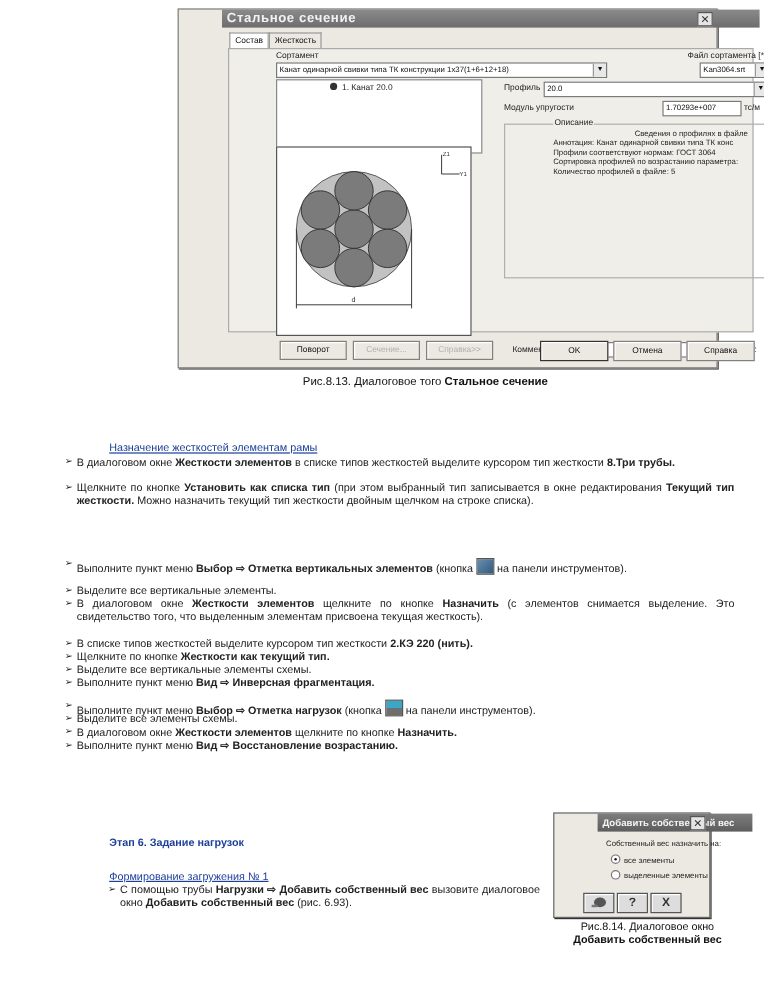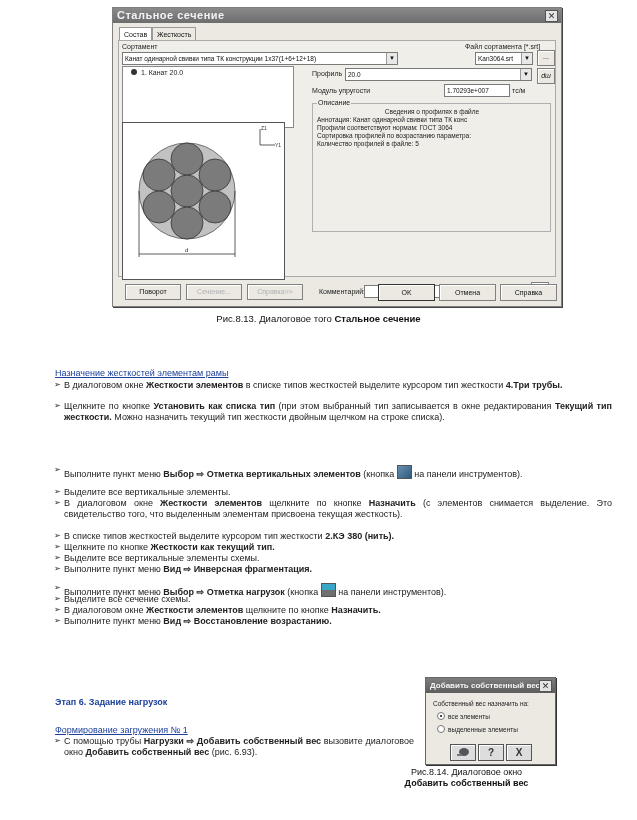--- a/index.html
+++ b/index.html
@@ -1,17 +1,17 @@
 <!DOCTYPE html>
 <html><head>
 <meta charset="utf-8">
 <style>
   html,body{margin:0;padding:0;background:#fff;}
   body{width:637px;height:820px;position:relative;overflow:hidden;font-family:"Liberation Sans",sans-serif;color:#111;}
-  .abs{position:absolute;}
+  .abs{position:absolute;margin-left:36px;}
   
   .dlg{left:112px;top:7px;width:448px;height:298px;background:#ece9e3;border:1px solid #7f7f7f;box-shadow:1px 1px 0 #444;}
   .dlg-title{left:0;top:0;width:448px;height:15px;background:linear-gradient(#8a8a8a,#6d6d6d);color:#f2f2f2;font-size:11px;font-weight:bold;letter-spacing:0.5px;line-height:15px;text-indent:4px;}
   .close-btn{right:3px;top:2px;width:11px;height:10px;background:#e4e4e4;border:1px solid #555;font-size:9px;line-height:10px;text-align:center;color:#333;}
   .tabs{left:6px;top:19px;height:14px;font-size:7px;}
   .tab{position:absolute;top:0;height:13px;line-height:13px;padding:0 4px;border:1px solid #999;border-bottom:none;background:#ece9e3;}
   .tab.active{background:#fff;}
   .panel{left:5px;top:32px;width:436px;height:235px;border:1px solid #aaa;background:#f0eee9;}
   .lbl{font-size:7px;color:#222;white-space:nowrap;}
   .combo{background:#fff;border:1px solid #7a7a7a;font-size:6.5px;line-height:11px;height:11px;padding-left:2px;white-space:nowrap;overflow:hidden;}
@@ -132,31 +132,31 @@
   <div class="abs btn" style="left:387px;top:276px;width:55px;height:15px;line-height:15px;">Справка</div>
 </div>
 
 <div class="abs caption" style="top:313px;">
   <span>Рис.8.13. Диалоговое того </span><b>Стальное сечение</b>
 </div>
 
 <div class="abs heading-link" style="left:55px;top:368px;">Назначение жесткостей элементам рамы</div>
 
 <div class="doc-text" id="steps">
-    <div class="li" style="top: 380px;"><span class="bullet">➢</span><span>В диалоговом окне </span><b>Жесткости элементов</b><span> в списке типов жесткостей выделите курсором тип жесткости </span><b>4.Три трубы.</b></div>
+    <div class="li" style="top: 380px;"><span class="bullet">➢</span><span>В диалоговом окне </span><b>Жесткости элементов</b><span> в списке типов жесткостей выделите курсором тип жесткости </span><b>8.Три трубы.</b></div>
     <div class="li" style="top: 401px;"><span class="bullet">➢</span><span>Щелкните по кнопке </span><b>Установить как списка тип</b><span> (при этом выбранный тип записывается в окне редактирования </span><b>Текущий тип жесткости.</b><span> Можно назначить текущий тип жесткости двойным щелчком на строке списка).</span></div>
     <div class="li" style="top: 465px;"><span class="bullet">➢</span><span>Выполните пункт меню </span><b>Выбор ⇨ Отметка вертикальных элементов</b><span> (кнопка </span><span class="tbicon" style="background: linear-gradient(135deg, rgb(106, 143, 176), rgb(47, 90, 125));"></span><span> на панели инструментов).</span></div>
     <div class="li" style="top: 487px;"><span class="bullet">➢</span><span>Выделите все вертикальные элементы.</span></div>
     <div class="li" style="top: 498px;"><span class="bullet">➢</span><span>В диалоговом окне </span><b>Жесткости элементов</b><span> щелкните по кнопке </span><b>Назначить</b><span> (с элементов снимается выделение. Это свидетельство того, что выделенным элементам присвоена текущая жесткость).</span></div>
-    <div class="li" style="top: 531px;"><span class="bullet">➢</span><span>В списке типов жесткостей выделите курсором тип жесткости </span><b>2.КЭ 380 (нить).</b></div>
+    <div class="li" style="top: 531px;"><span class="bullet">➢</span><span>В списке типов жесткостей выделите курсором тип жесткости </span><b>2.КЭ 220 (нить).</b></div>
     <div class="li" style="top: 542px;"><span class="bullet">➢</span><span>Щелкните по кнопке </span><b>Жесткости как текущий тип.</b></div>
     <div class="li" style="top: 553px;"><span class="bullet">➢</span><span>Выделите все вертикальные элементы схемы.</span></div>
     <div class="li" style="top: 564px;"><span class="bullet">➢</span><span>Выполните пункт меню </span><b>Вид ⇨ Инверсная фрагментация.</b></div>
     <div class="li" style="top: 583px;"><span class="bullet">➢</span><span>Выполните пункт меню </span><b>Выбор ⇨ Отметка нагрузок</b><span> (кнопка </span><span class="tbicon" style="background: linear-gradient(rgb(58, 167, 201) 50%, rgb(111, 111, 111) 50%);"></span><span> на панели инструментов).</span></div>
-    <div class="li" style="top: 594px;"><span class="bullet">➢</span><span>Выделите все сечение схемы.</span></div>
+    <div class="li" style="top: 594px;"><span class="bullet">➢</span><span>Выделите все элементы схемы.</span></div>
     <div class="li" style="top: 605px;"><span class="bullet">➢</span><span>В диалоговом окне </span><b>Жесткости элементов</b><span> щелкните по кнопке </span><b>Назначить.</b></div>
     <div class="li" style="top: 616px;"><span class="bullet">➢</span><span>Выполните пункт меню </span><b>Вид ⇨ Восстановление возрастанию.</b></div>
   </div>
 
 <div class="abs stage" style="left:55px;top:697px;">Этап 6. Задание нагрузок</div>
 <div class="abs heading-link" style="left:55px;top:725px;">Формирование загружения № 1</div>
 <div class="abs doc-text" id="loading-step" style="left:64px;top:736px;width:350px;text-align:justify;"><span style="position: absolute; left: -10px; top: 0px; font-size: 8px;">➢</span><span>С помощью трубы </span><b>Нагрузки ⇨ Добавить собственный вес</b><span> вызовите диалоговое окно </span><b>Добавить собственный вес</b><span> (рис. 6.93).</span></div>
 
 <div class="abs dlg2">
   <div class="abs dlg2-title">Добавить собственный вес</div>
@@ -171,16 +171,16 @@
   <div class="ibtn" style="left:24px;">
     <svg width="14" height="10" style="margin-top:2px;">
         <ellipse cx="8" cy="5" rx="5" ry="4" fill="#555"></ellipse>
         <rect x="1" y="7" width="5" height="2" fill="#777"></rect>
       </svg>
   </div>
   <div class="ibtn" style="left:52px;">?</div>
   <div class="ibtn" style="left:80px;">X</div>
 </div>
 
-<div class="abs" style="left:401px;top:767px;width:131px;text-align:center;font-size:9px;line-height:11px;">
+<div class="abs" style="left:438px;top:767px;width:131px;text-align:center;font-size:9px;line-height:11px;">
   <div>Рис.8.14. Диалоговое окно</div>
   <div style="font-weight:bold;">Добавить собственный вес</div>
 </div>
 
 </body></html>

